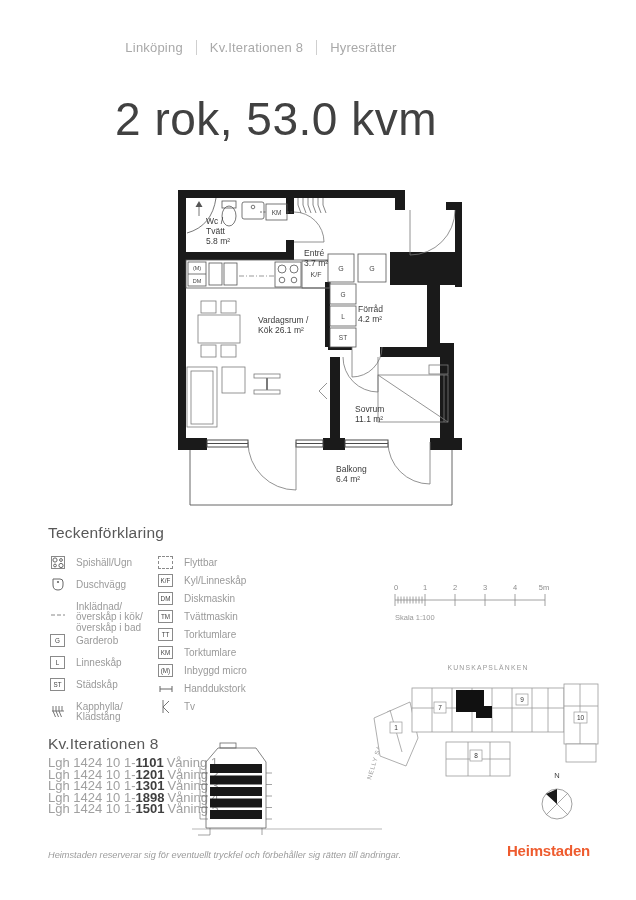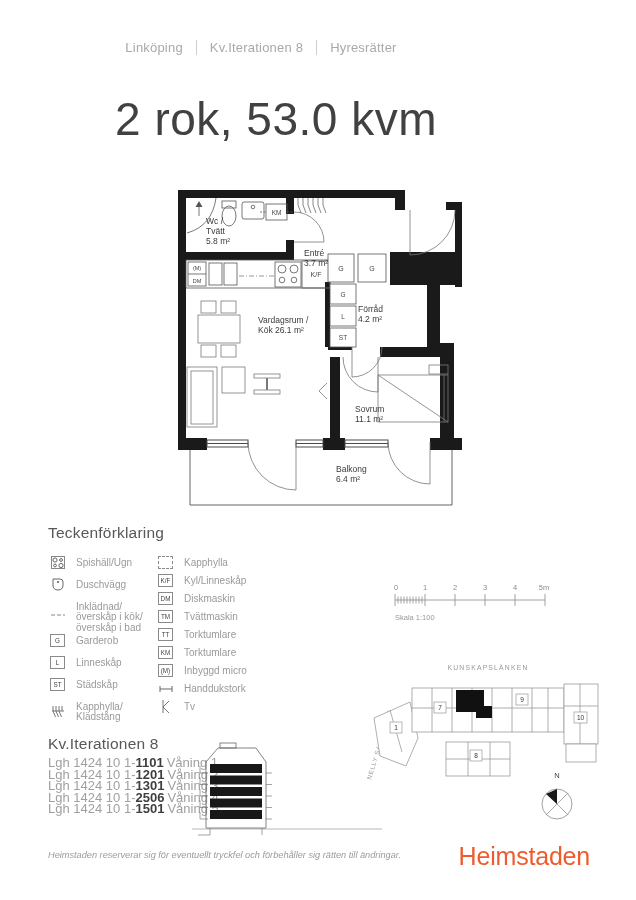--- a/index.html
+++ b/index.html
@@ -21,21 +21,21 @@
        align-items:center;justify-content:center;font-size:6.3px;color:#444;padding:0 1px;background:#fff;}
   .sym.dashed{border-style:dashed;}
   .licon{width:15px;display:flex;justify-content:center;}
   
   #aptlist{left:48px;top:757px;font-size:13px;line-height:11.6px;color:#a0a0a0;}
   #aptlist b{color:#3f3f3f;font-weight:bold;}
   #aptlist .floor{margin-left:3px;}
   #planlist{left:288px;top:762px;font-size:9.5px;line-height:11.6px;color:#9a9a9a;z-index:3;}
   
   #disc{left:48px;top:850px;font-size:9.2px;font-style:italic;color:#9b9b9b;}
-  #logo{right:46px;top:842px;font-size:25px;font-weight:normal;letter-spacing:-.2px;}
+  #logo{right:46px;top:842px;font-size:15px;font-weight:bold;letter-spacing:-.2px;}
   svg text{font-family:"Liberation Sans",sans-serif;}
 </style>
 </head>
 <body>
 
 <div id="page">
 
   <div class="abs" id="hdr">
     <span>Linköping</span>
     <span class="hdiv"></span>
@@ -230,21 +230,21 @@
         <svg width="14" height="13">
           <path d="M2,1 V6 M5,1 V6 M8,1 V6 M11,1 V6 M2,6 l2.5,6 M5,6 l2.5,6 M8,6 l2.5,6 M1,6 H13" stroke="#666" fill="none" stroke-width="0.9"></path>
         </svg>
       </span>
     <span class="ltext">Kapphylla/
 Klädstång</span>
   </div>
 
   <div class="lrow" style="left:158px;top:556px">
     <span class="sym dashed"></span>
-    <span class="ltext">Kapphylla</span>
+    <span class="ltext">Flyttbar</span>
   </div>
   <div class="lrow" style="left:158px;top:574px">
     <span class="sym">K/F</span>
     <span class="ltext">Kyl/Linneskåp</span>
   </div>
   <div class="lrow" style="left:158px;top:592px">
     <span class="sym">DM</span>
     <span class="ltext">Diskmaskin</span>
   </div>
   <div class="lrow" style="left:158px;top:610px">
@@ -331,21 +331,21 @@
       <path d="M197,154 L197,139 L186,144 Z" fill="#1a1a1a"></path>
     </g>
   </svg>
 
   <div class="abs h2" style="left:48px;top:735px">Kv.Iterationen 8</div>
 
   <div class="abs" id="aptlist">
     <div><span>Lgh 1424 10 1-</span><b>1101</b><span class="floor">Våning 1</span></div>
     <div><span>Lgh 1424 10 1-</span><b>1201</b><span class="floor">Våning 2</span></div>
     <div><span>Lgh 1424 10 1-</span><b>1301</b><span class="floor">Våning 3</span></div>
-    <div><span>Lgh 1424 10 1-</span><b>2506</b><span class="floor">Våning 4</span></div>
+    <div><span>Lgh 1424 10 1-</span><b>1898</b><span class="floor">Våning 4</span></div>
     <div><span>Lgh 1424 10 1-</span><b>1501</b><span class="floor">Våning 5</span></div>
   </div>
 
   <svg class="abs" style="left:192px;top:742px" width="190" height="95" viewBox="0 0 190 95">
     <line x1="0" y1="87" x2="190" y2="87" stroke="#999" stroke-width="0.7"></line>
     <path d="M14,20 L26,6 H64 L74,20 V86 H14 Z" fill="none" stroke="#666" stroke-width="0.8"></path>
     <rect x="28" y="1" width="16" height="5" fill="none" stroke="#666" stroke-width="0.8"></rect>
     <g fill="#181818">
       <rect x="18" y="22" width="52" height="9"></rect>
       <rect x="18" y="33.5" width="52" height="9"></rect>

